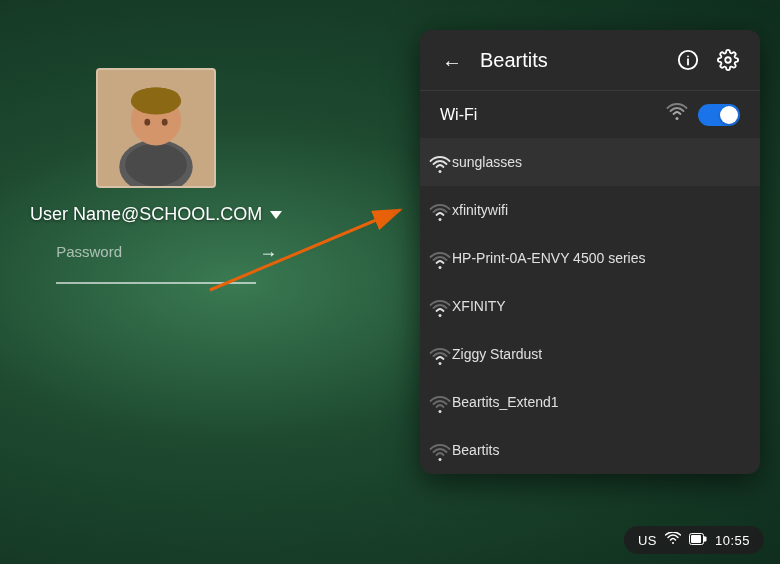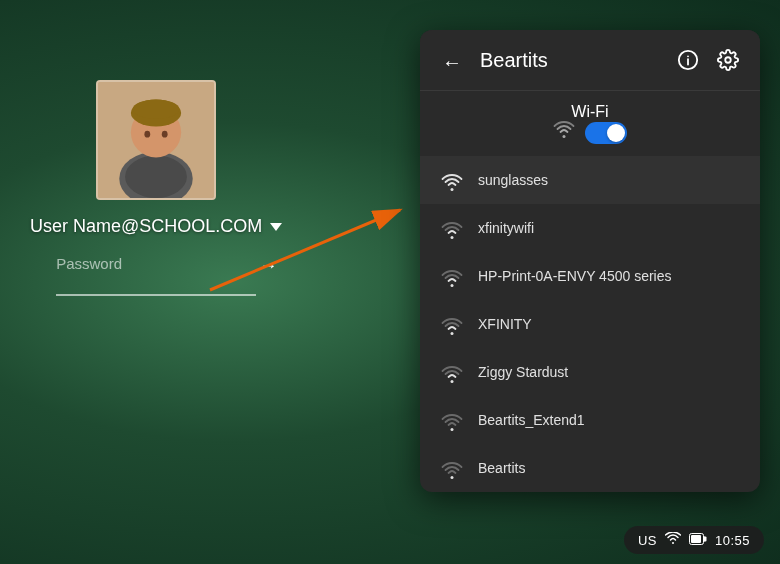--- a/index.html
+++ b/index.html
@@ -17,21 +17,21 @@
     .bg {
       position: absolute;
       inset: 0;
       background: radial-gradient(ellipse at 30% 50%, #3a7a52 0%, #1e4a30 40%, #0f2e1e 100%);
     }
 
     
     .login-area {
       position: absolute;
       left: 30px;
-      top: 80px;
+      top: 68px;
       display: flex;
       flex-direction: column;
       align-items: center;
       gap: 16px;
     }
 
     .avatar-container {
       width: 120px;
       height: 120px;
       border: 2px solid rgba(255,255,255,0.3);
@@ -176,21 +176,20 @@
       justify-content: center;
       font-size: 18px;
     }
 
     
     .wifi-header-row {
       display: flex;
       align-items: center;
       justify-content: space-between;
       padding: 12px 20px;
-      flex-direction: column;
     }
 
     .wifi-label {
       font-size: 16px;
       color: #fff;
     }
 
     .wifi-controls {
       display: flex;
       align-items: center;
@@ -225,22 +224,22 @@
 
     
     .network-list {
       overflow-y: auto;
       max-height: 380px;
     }
 
     .network-item {
       display: flex;
       align-items: center;
-      padding: 10px 20px;
-      gap: 14px;
+      padding: 10px 8px;
+      gap: 0;
       cursor: pointer;
       min-height: 48px;
     }
 
     .network-item.active {
       background: rgba(255,255,255,0.04);
     }
 
     .network-icon {
       width: 24px;

